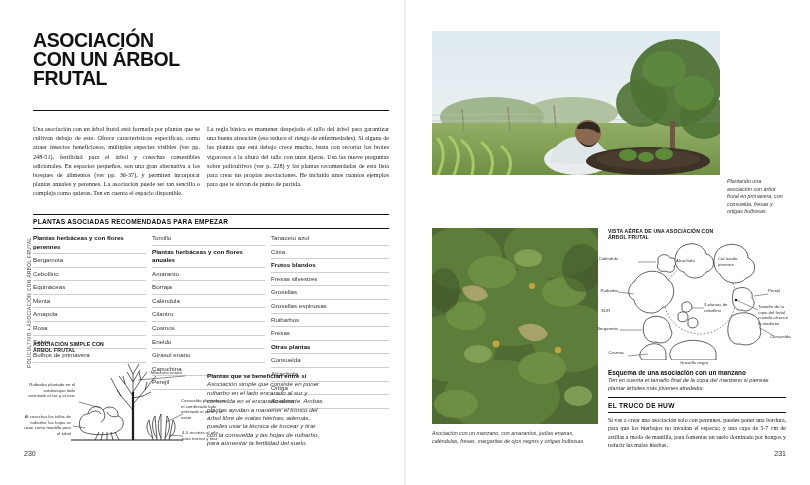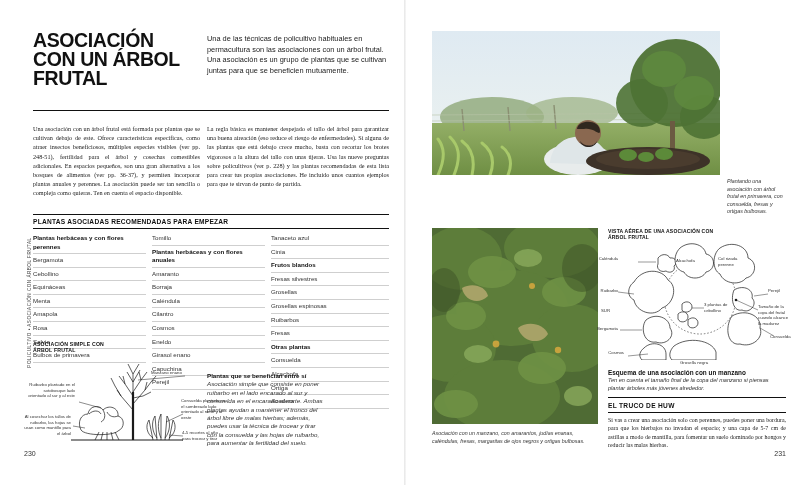--- a/index.html
+++ b/index.html
@@ -79,21 +79,20 @@
   svg{display:block;}
 </style>
 </head>
 <body>
 
 <div class="spread">
 
   <div class="page page-left">
 
     <div class="title">ASOCIACIÓN CON UN ÁRBOL FRUTAL</div>
-    <div class="intro">Una de las técnicas de policultivo habituales en permacultura son las asociaciones con un árbol frutal. Una asociación es un grupo de plantas que se cultivan juntas para que se beneficien mutuamente.</div>
     <div class="rule-top"></div>
 
     <div class="col-body col-a">Una asociación con un árbol frutal está formada por plantas que se cultivan debajo de este. Ofrece características específicas, como atraer insectos beneficiosos, múltiples especies visibles (ver pp. 248-51), fertilidad para el árbol y cosechas comestibles adicionales. En espacios pequeños, son una gran alternativa a los bosques de alimentos (ver pp. 36-37), y permiten incorporar plantas anuales y perennes. La asociación puede ser tan sencilla o compleja como quieras. Ten en cuenta el espacio disponible.</div>
     <div class="col-body col-b">La regla básica es mantener despejado el tallo del árbol para garantizar una buena aireación (eso reduce el riesgo de enfermedades). Si alguna de las plantas que está debajo crece mucho, basta con recortar los brotes vigorosos a la altura del tallo con unas tijeras. Usa las nueve preguntas sobre policultivos (ver p. 228) y las plantas recomendadas de esta lista para crear tus propias asociaciones. He incluido unos cuantos ejemplos para que te sirvan de punto de partida.</div>
 
     <div class="tbl-head">PLANTAS ASOCIADAS RECOMENDADAS PARA EMPEZAR</div>
 
     <div class="tbl tbl-c1">
         <div class="row hdr first">Plantas herbáceas y con flores perennes</div>
         <div class="row">Bergamota</div>

